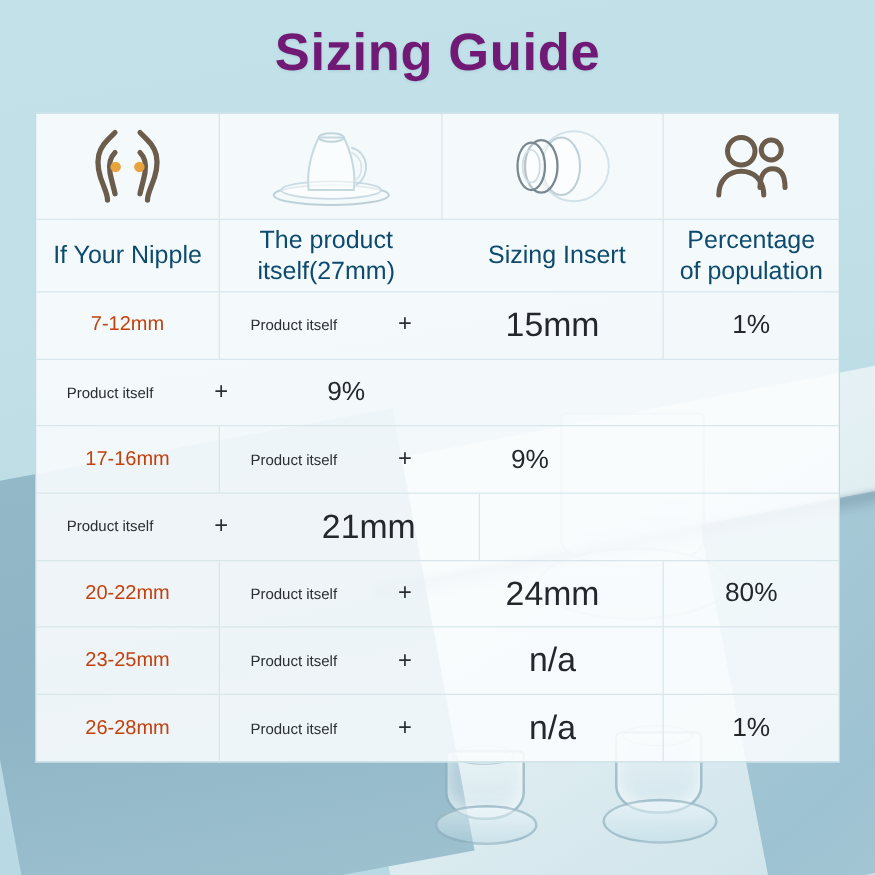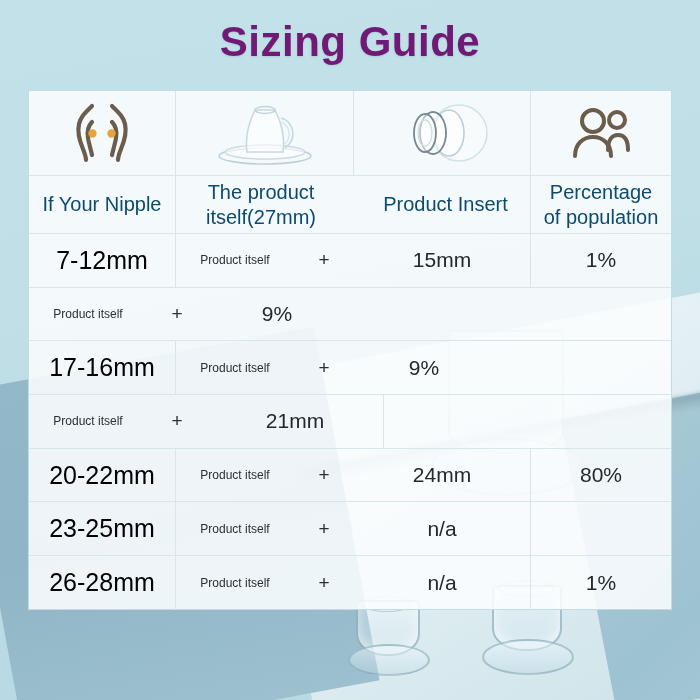--- a/index.html
+++ b/index.html
@@ -157,35 +157,35 @@
   .head-span {
     width: 355px;
     display: flex;
     gap: 15px;
   }
   .head-span .cell { width: 50%; }
 
   
   .data-row { height: 53.7px; }
   .nipple {
-    font-size: 25px;
-    color: #000000;
+    font-size: 16px;
+    color: #c2410c;
   }
   .product {
     font-size: 12px;
     color: #2b2f34;
   }
   .plus {
     font-size: 19px;
     color: #2b2f34;
     width: 60px;
     justify-content: center;
   }
   .insert {
-    font-size: 21px;
+    font-size: 27px;
     color: #24282d;
   }
   .pct {
     font-size: 21px;
     color: #24282d;
   }
   
   .prod-wrap {
     display: flex;
     align-items: center;
@@ -283,21 +283,21 @@
       </div>
       <div class="head-span">
         <div class="cell">
           <div>
             <div>The product</div>
             <div>itself(27mm)</div>
           </div>
         </div>
         <div class="cell vline">
           <div>
-            <div>Product Insert</div>
+            <div>Sizing Insert</div>
           </div>
         </div>
       </div>
       <div class="cell col4">
         <div>
           <div>Percentage</div>
           <div>of population</div>
         </div>
       </div>
     </div>

